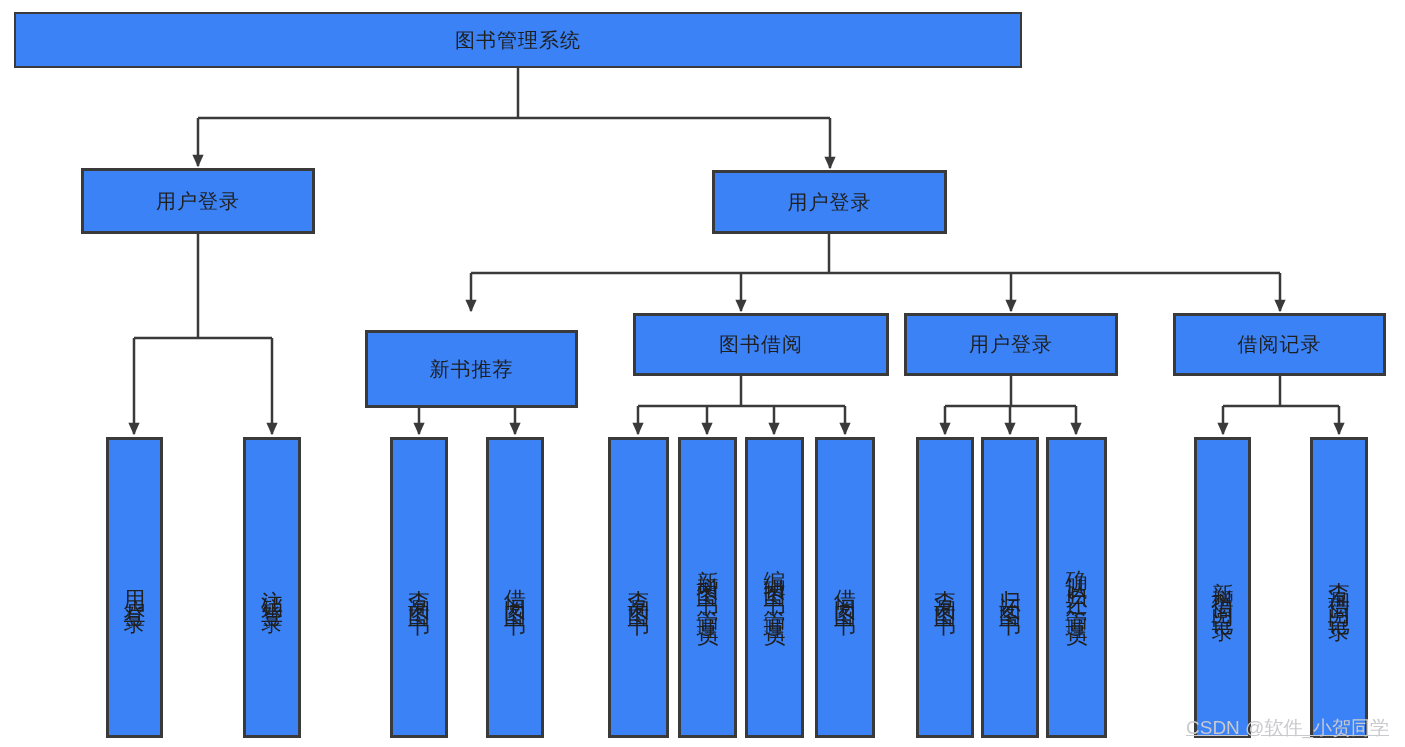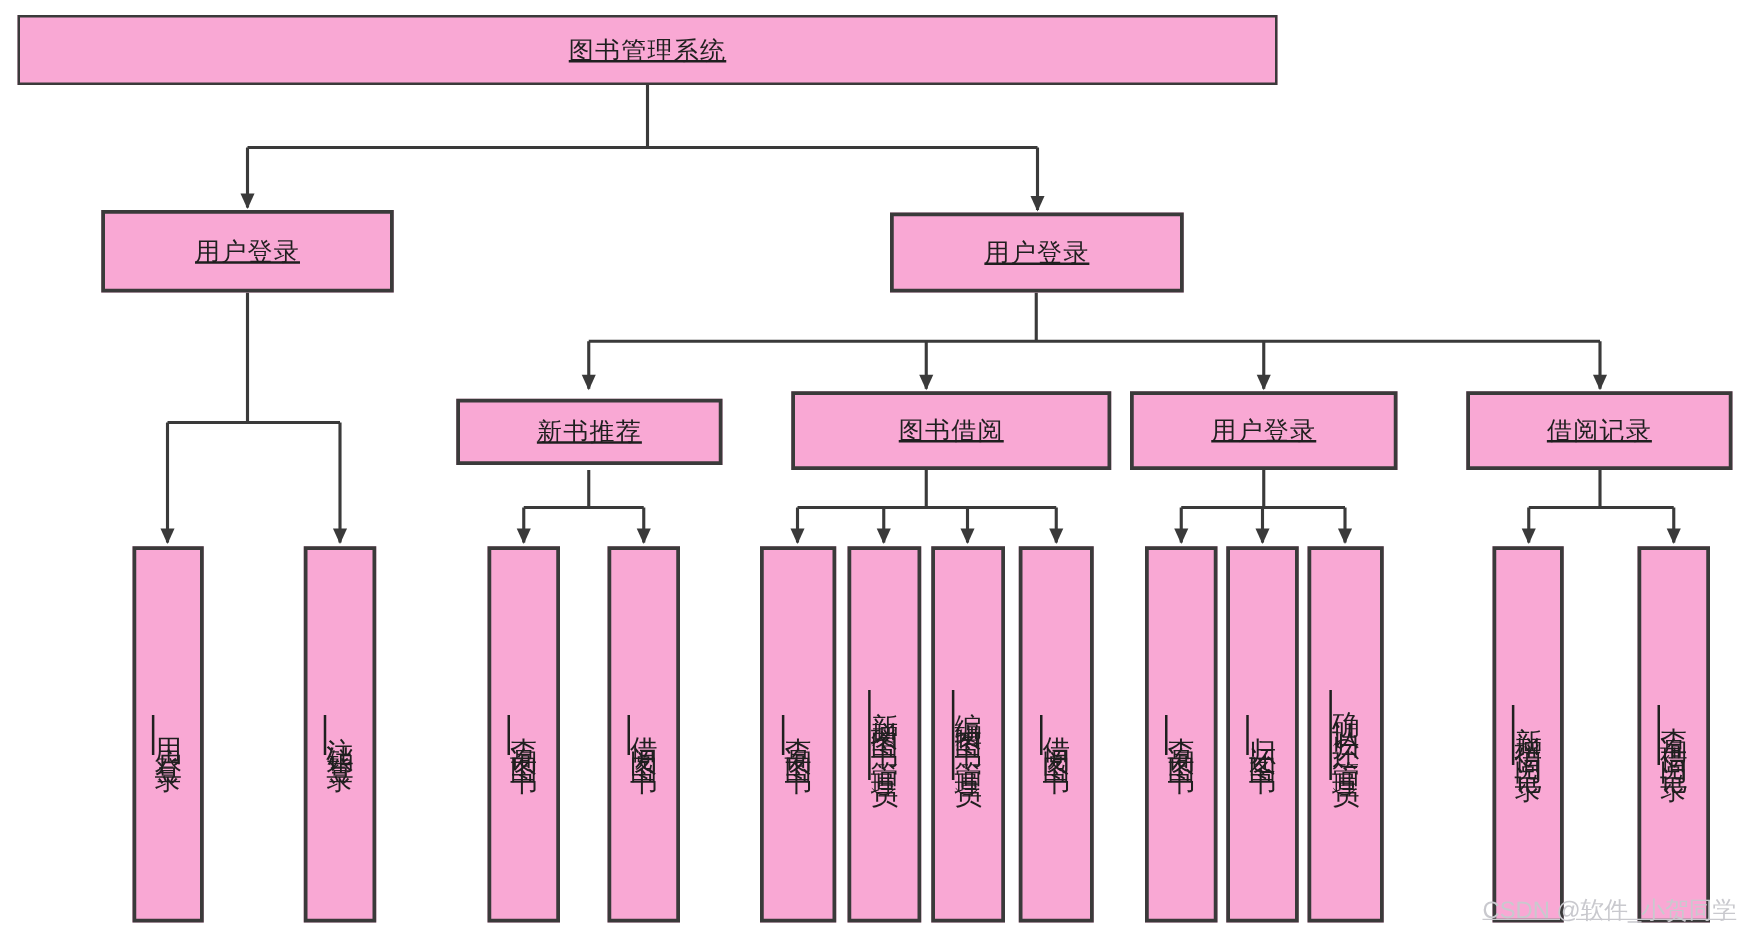--- a/index.html
+++ b/index.html
@@ -16,25 +16,24 @@
     position:relative;
     width:1405px;height:747px;
     background:var(--background);
     overflow:hidden;
   }
   svg.edges{position:absolute;left:0;top:0;z-index:1;}
   svg.edges line{stroke:var(--line);stroke-width:2.5px;}
   svg.edges .arrowhead{fill:var(--line);}
   .box{
     position:absolute;z-index:2;
-    background:#f9a8d4;
+    background:#3b82f6;
     border:3px solid var(--box-border);
     display:flex;align-items:center;justify-content:center;
     color:var(--text);
-    text-decoration:underline;
   }
   .box.root{border-width:2px;}
   .box .hlabel{
     font-size:20px;
     letter-spacing:1px;
     white-space:nowrap;
   }
   .box .vlabel{
     writing-mode:vertical-lr;
     text-orientation:mixed;
@@ -124,21 +123,21 @@
     <span class="hlabel">图书管理系统</span>
   </div>
 
   <div class="box" style="left:81px;top:168px;width:234px;height:66px">
     <span class="hlabel">用户登录</span>
   </div>
   <div class="box" style="left:712px;top:170px;width:235px;height:64px">
     <span class="hlabel">用户登录</span>
   </div>
 
-  <div class="box" style="left:365px;top:319px;width:213px;height:53px">
+  <div class="box" style="left:365px;top:330px;width:213px;height:78px">
     <span class="hlabel">新书推荐</span>
   </div>
   <div class="box" style="left:633px;top:313px;width:256px;height:63px">
     <span class="hlabel">图书借阅</span>
   </div>
   <div class="box" style="left:904px;top:313px;width:214px;height:63px">
     <span class="hlabel">用户登录</span>
   </div>
   <div class="box" style="left:1173px;top:313px;width:213px;height:63px">
     <span class="hlabel">借阅记录</span>

